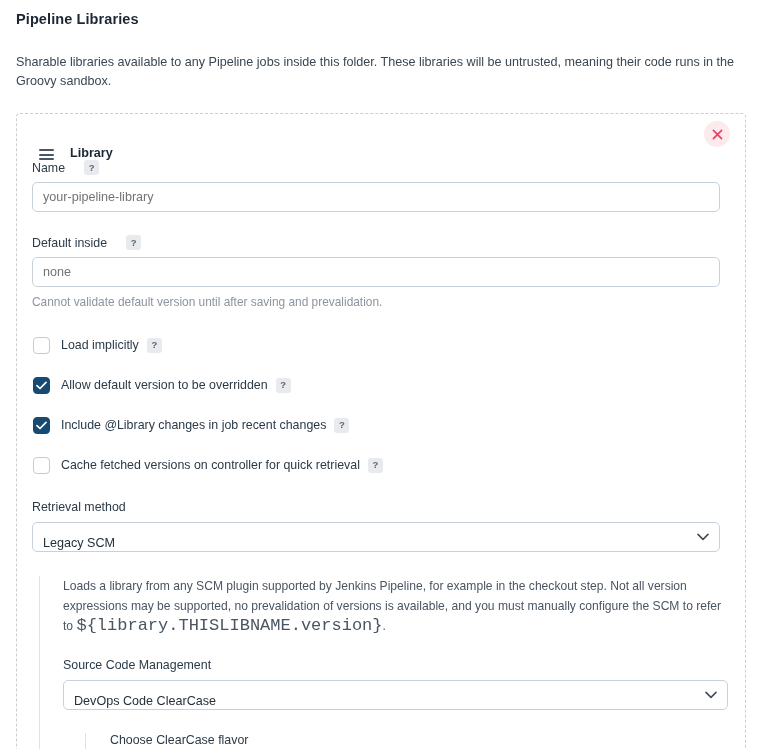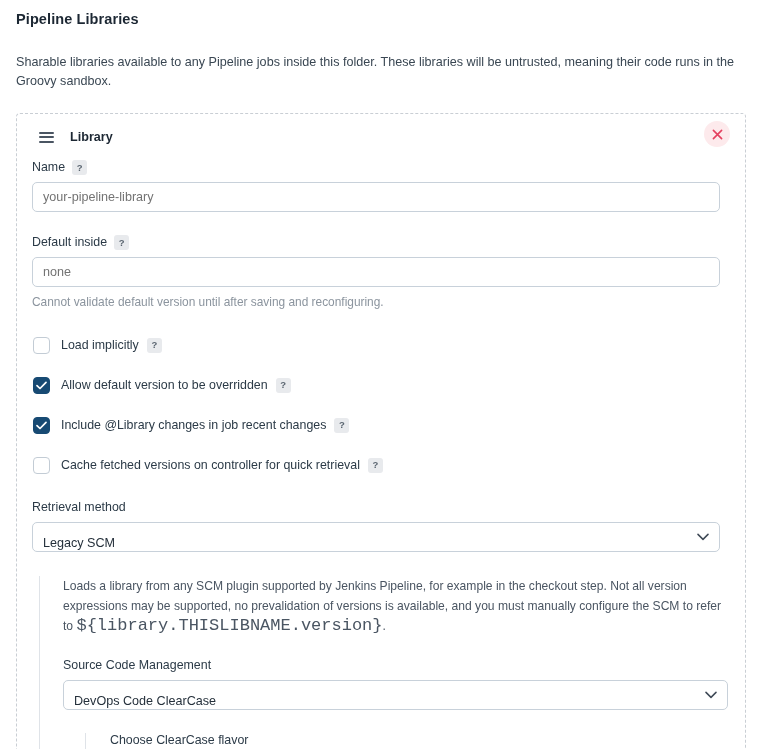--- a/index.html
+++ b/index.html
@@ -47,21 +47,21 @@
     border: 1px dashed #c9ced4;
     border-bottom: none;
     border-radius: 4px 4px 0 0;
     padding: 0 15px 0 15px;
     height: 648px;
     box-sizing: border-box;
   }
 
   .card-head {
     display: flex;
-    align-items: center;
+    align-items: flex-end;
     height: 46px;
     position: relative;
   }
 
   .drag-handle {
     width: 15px;
     height: 11px;
     margin-left: 7px;
     margin-right: 16px;
     display: flex;
@@ -95,23 +95,25 @@
     align-items: center;
     justify-content: center;
     cursor: pointer;
     padding: 0;
   }
   .close-btn svg { display: block; }
 
   
   .field-label {
     display: flex;
+    align-items: center;
     font-size: 12.4px;
     color: #2b3a47;
     margin-bottom: 7px;
+    gap: 12px;
   }
   .field-label.plain { margin-bottom: 8px; }
 
   .help-badge {
     display: inline-flex;
     align-items: center;
     justify-content: center;
     width: 15px;
     height: 15px;
     margin-left: 7px;
@@ -280,21 +282,21 @@
     </div>
     <input class="text-input" type="text" value="your-pipeline-library" style="">
 
     <div class="row-spacer-1"></div>
 
     <div class="field-label">
       <span>Default inside</span>
       <span class="help-badge">?</span>
     </div>
     <input class="text-input" type="text" value="none" style="">
-    <div class="hint-text">Cannot validate default version until after saving and reconfiguring.</div>
+    <div class="hint-text">Cannot validate default version until after saving and prevalidation.</div>
 
     <div class="checks">
 
       <div class="check-row">
         <span class="cbox off"></span>
         <span class="check-label">Load implicitly</span>
         <span class="help-badge inline">?</span>
       </div>
 
       <div class="check-row">

